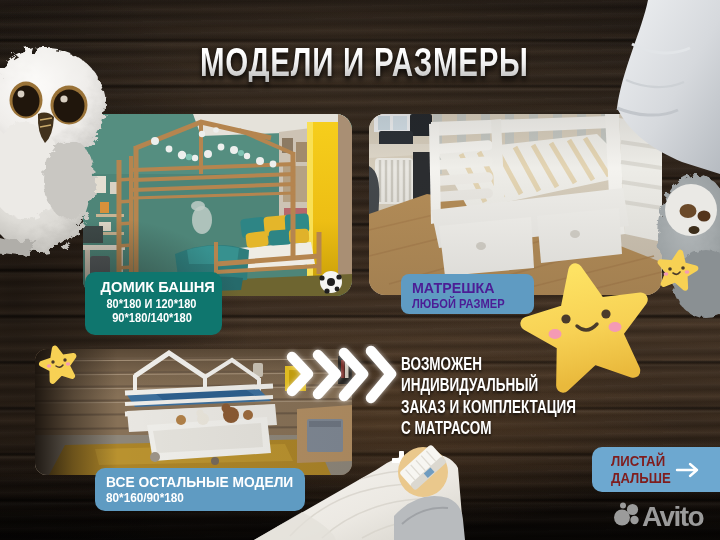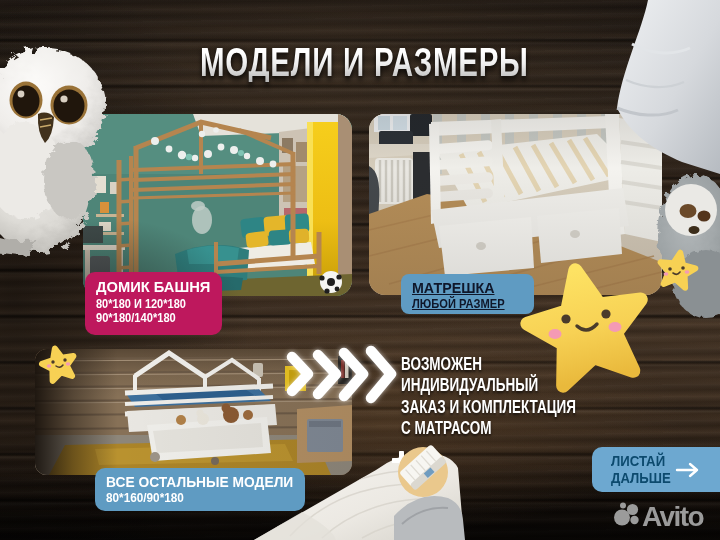--- a/index.html
+++ b/index.html
@@ -331,27 +331,27 @@
     <circle cx="213" cy="66" r="5" fill="#9c6a3c"></circle>
     <circle cx="146" cy="71" r="5" fill="#b08048"></circle>
 
     <circle cx="120" cy="108" r="5" fill="#9c9488"></circle>
     <circle cx="180" cy="112" r="4" fill="#75695a"></circle>
 
     <rect x="0" y="0" width="317" height="126" fill="url(#bv)"></rect>
   </svg>
 </div>
 
-<div class="abs" style="left:85px;top:272px;width:137px;height:63px;border-radius:10px;background:#be185d;color:#fff;">
+<div class="abs" style="left:85px;top:272px;width:137px;height:63px;border-radius:10px;background:#0f766e;color:#fff;text-align:center;">
   <div style="margin:7px 0 0 11px;font-weight:bold;font-size:15px;line-height:16px;white-space:nowrap;transform:scaleX(.98);transform-origin:left top;">ДОМИК БАШНЯ</div>
   <div style="margin:3px 0 0 11px;font-weight:bold;font-size:12.5px;line-height:13px;white-space:nowrap;transform:scaleX(.88);transform-origin:left top;">80*180 И 120*180</div>
   <div style="margin:1px 0 0 11px;font-weight:bold;font-size:12.5px;line-height:13px;white-space:nowrap;transform:scaleX(.89);transform-origin:left top;">90*180/140*180</div>
 </div>
 
-<div class="abs" style="left:401px;top:274px;width:133px;height:40px;border-radius:8px;background:#5f9bc2;color:#0f172a;text-decoration:underline;">
+<div class="abs" style="left:401px;top:274px;width:133px;height:40px;border-radius:8px;background:#5f9bc2;color:#4c1d95;">
   <div style="margin:6px 0 0 11px;font-weight:bold;font-size:15px;line-height:15px;white-space:nowrap;transform:scaleX(.95);transform-origin:left top;">МАТРЕШКА</div>
   <div style="margin:3px 0 0 11px;font-weight:bold;font-size:12.5px;line-height:12px;white-space:nowrap;transform:scaleX(.89);transform-origin:left top;">ЛЮБОЙ РАЗМЕР</div>
 </div>
 
 <div class="abs" style="left:95px;top:468px;width:210px;height:43px;border-radius:10px;background:#5f9bc2;color:#fff;">
   <div style="margin:6px 0 0 11px;font-weight:bold;font-size:15.5px;line-height:16px;white-space:nowrap;transform:scaleX(.89);transform-origin:left top;">ВСЕ ОСТАЛЬНЫЕ МОДЕЛИ</div>
   <div style="margin:2px 0 0 11px;font-weight:bold;font-size:12px;line-height:12px;white-space:nowrap;transform:scaleX(.98);transform-origin:left top;">80*160/90*180</div>
 </div>
 
 <svg class="abs" style="left:280px;top:344px;" width="122" height="62" viewBox="0 0 122 62">
@@ -524,21 +524,21 @@
         <line x1="21" y1="18" x2="21" y2="32"></line>
       <line x1="28" y1="18" x2="28" y2="32"></line>
         <line x1="35" y1="18" x2="35" y2="32"></line>
       <line x1="42" y1="18" x2="42" y2="32"></line>
     </g>
     <rect x="7" y="32" width="43" height="8" rx="3" fill="#dbd8d0"></rect>
     <rect x="25" y="33" width="9" height="6" fill="#6f9cc0"></rect>
   </g>
 </svg>
 
-<div class="abs" style="left:592px;top:447px;width:128px;height:45px;border-radius:10px 0 0 10px;background:#6da8d0;color:#0c4a6e;">
+<div class="abs" style="left:592px;top:447px;width:128px;height:45px;border-radius:10px 0 0 10px;background:#6da8d0;color:#7f1d1d;">
   <div style="margin:5px 0 0 19px;font-weight:bold;font-size:15.5px;line-height:17px;white-space:nowrap;transform:scaleX(.85);transform-origin:left top;">ЛИСТАЙ<br>ДАЛЬШЕ</div>
   <svg class="abs" style="left:82px;top:13px;" width="30" height="20" viewBox="0 0 30 20">
     <path d="M3,10 L23,10 M16,4 L23,10 L16,16" stroke="#fff" stroke-width="2.4" fill="none" stroke-linecap="round" stroke-linejoin="round"></path>
   </svg>
 </div>
 
 <div class="abs" style="left:608px;top:498px;width:112px;height:34px;text-decoration:underline;">
   <svg width="112" height="34" viewBox="0 0 112 34">
     <g fill="#9b9b9b">
       <circle cx="14" cy="19.5" r="8"></circle>

